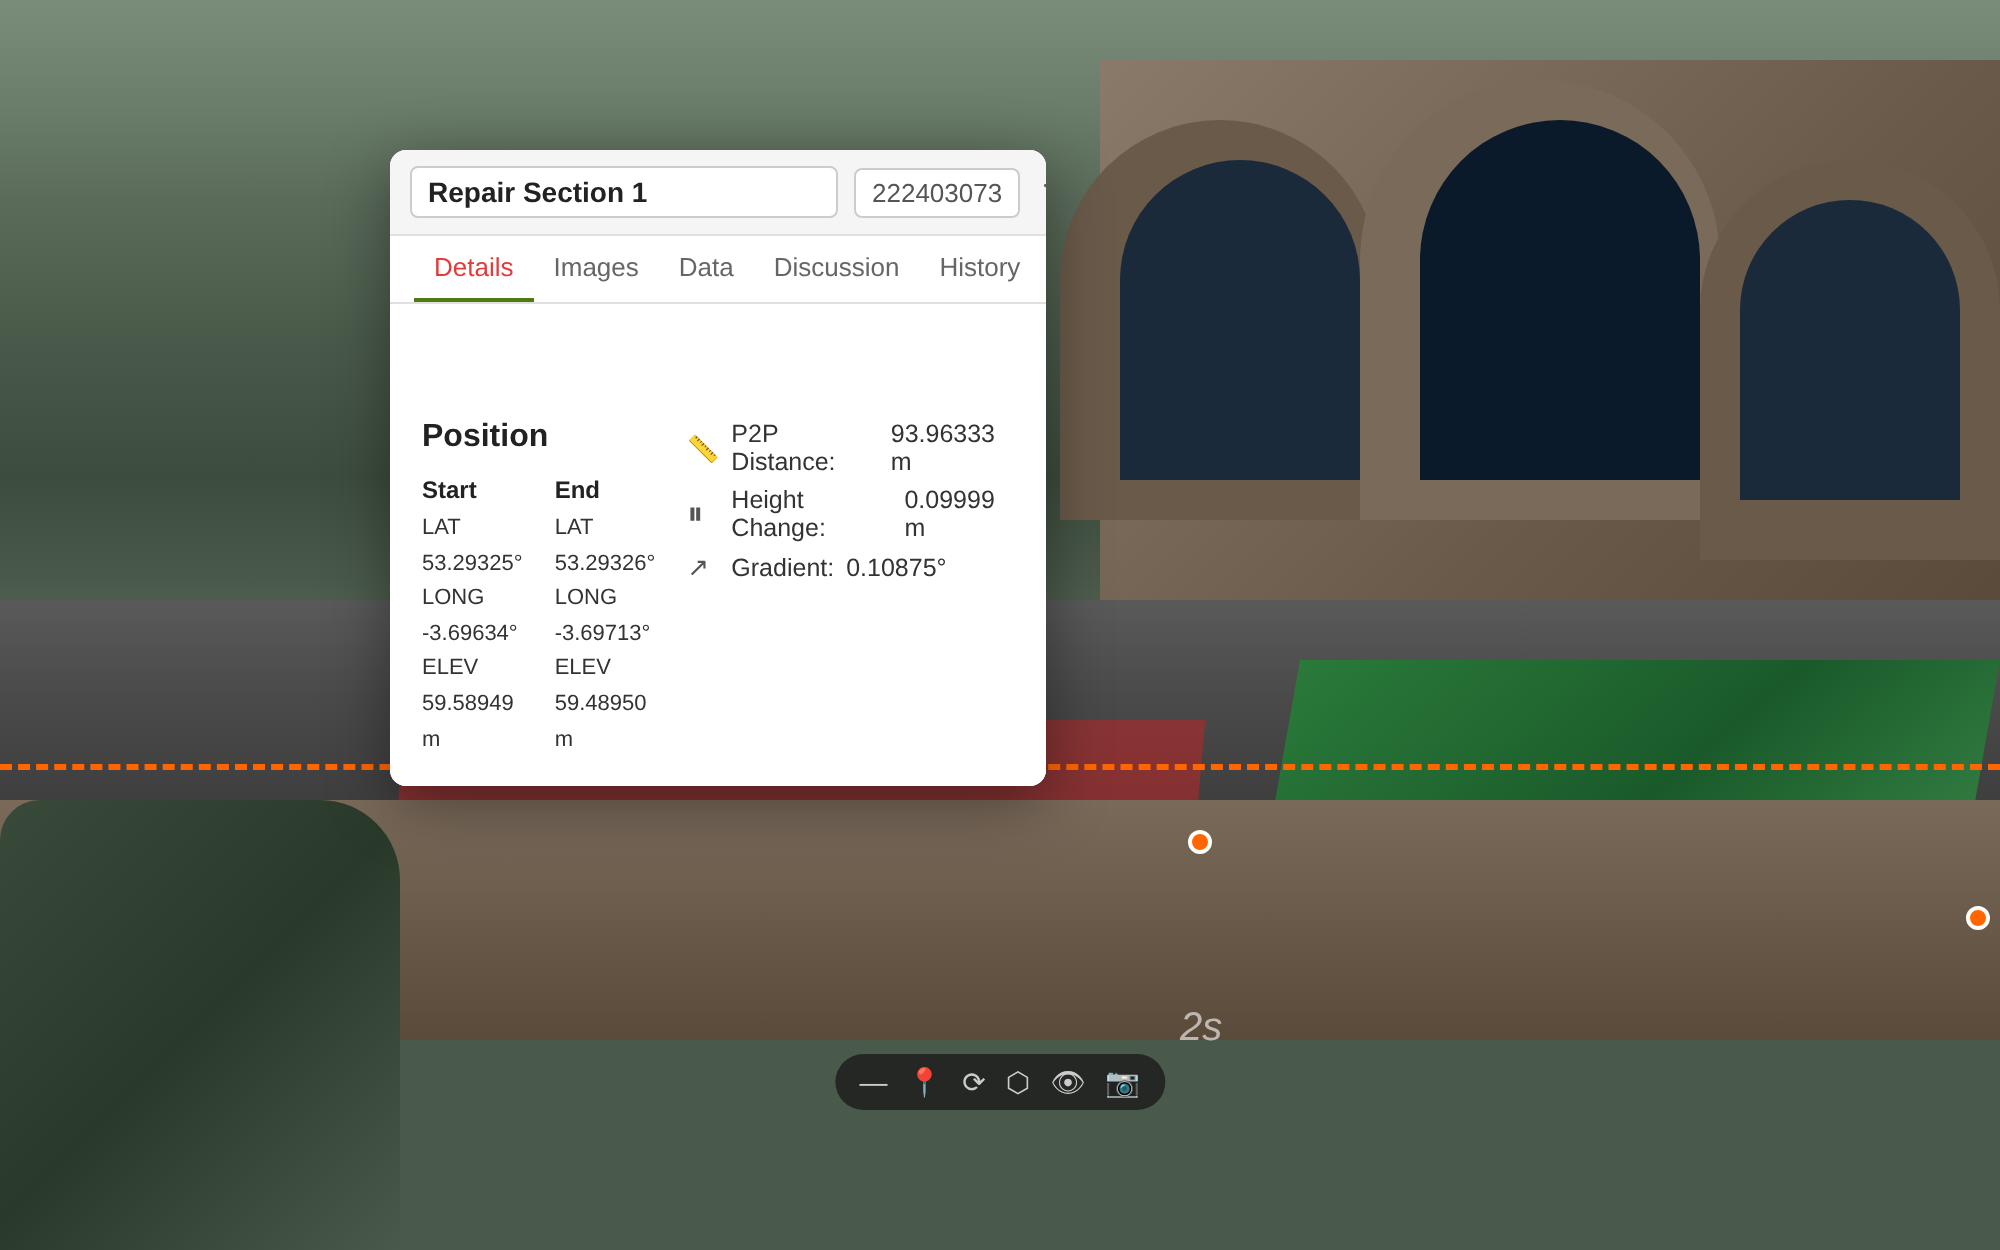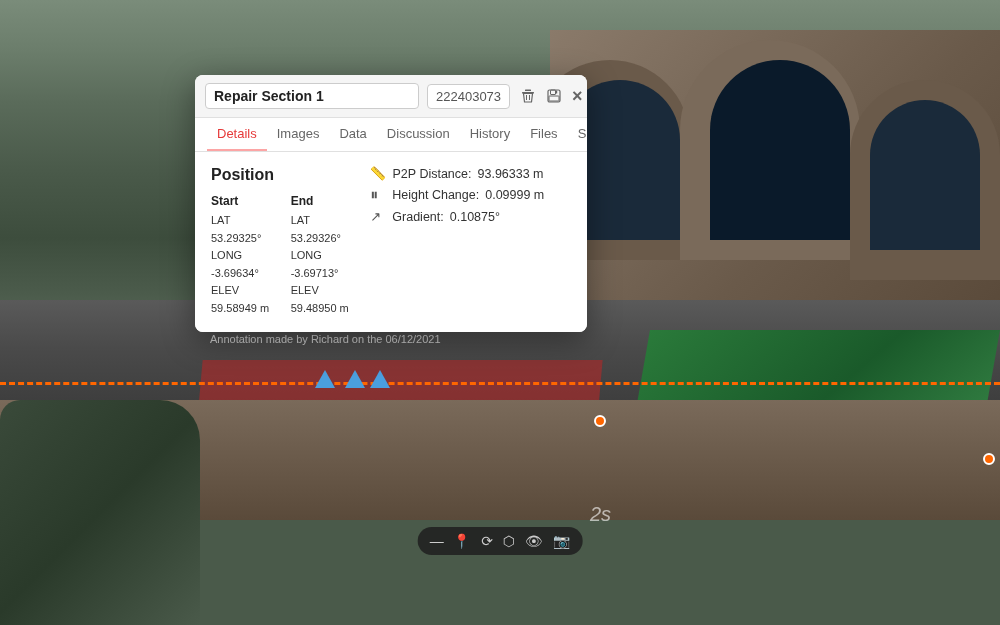--- a/index.html
+++ b/index.html
@@ -190,21 +190,21 @@
       background: #ff6600;
       border-radius: 50%;
       border: 2px solid white;
     }
 
     
     .panel {
       position: absolute;
       top: 75px;
       left: 195px;
-      width: 392px;
+      width: 328px;
       background: #ffffff;
       border-radius: 8px;
       box-shadow: 0 8px 32px rgba(0,0,0,0.4);
       overflow: hidden;
     }
 
     .panel-header {
       display: flex;
       align-items: center;
       padding: 8px 10px;
@@ -273,37 +273,38 @@
       padding: 8px 10px;
       font-size: 13px;
       color: #666;
       cursor: pointer;
       border-bottom: 2px solid transparent;
       white-space: nowrap;
     }
 
     .tab.active {
       color: #e63939;
-      border-bottom: 2px solid #fca5a5;
+      border-bottom: 2px solid #4d7c0f;
       font-weight: 500;
     }
 
     
     .panel-body {
       padding: 14px 16px;
       background: white;
     }
 
     .sections-row {
       display: flex;
       gap: 16px;
     }
 
     .section {
       flex: 1;
+      margin-top: 44px;
     }
 
     .section-title {
       font-size: 16px;
       font-weight: 600;
       color: #222;
       margin-bottom: 10px;
     }
 
     .coord-label {

